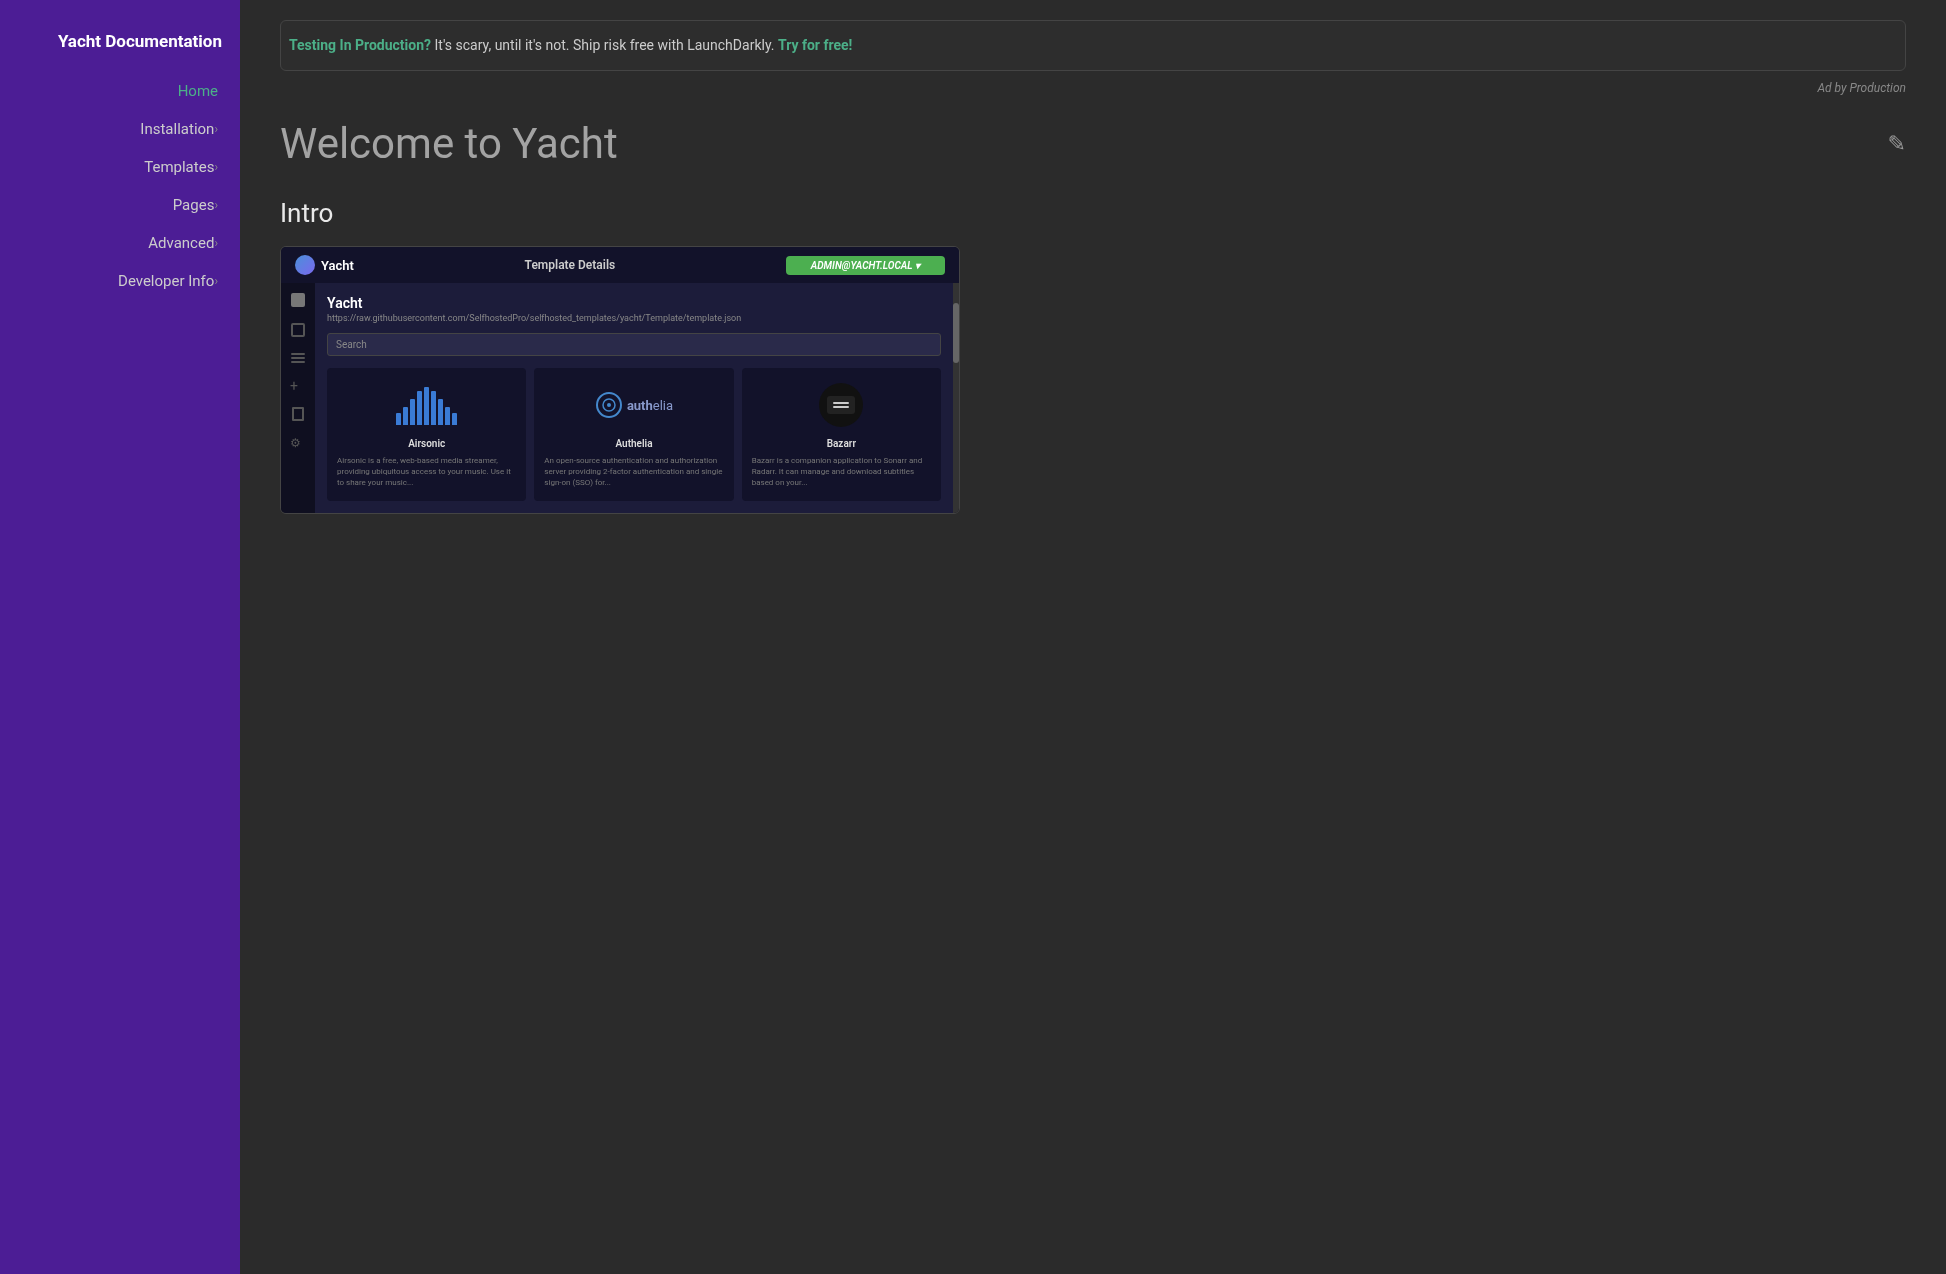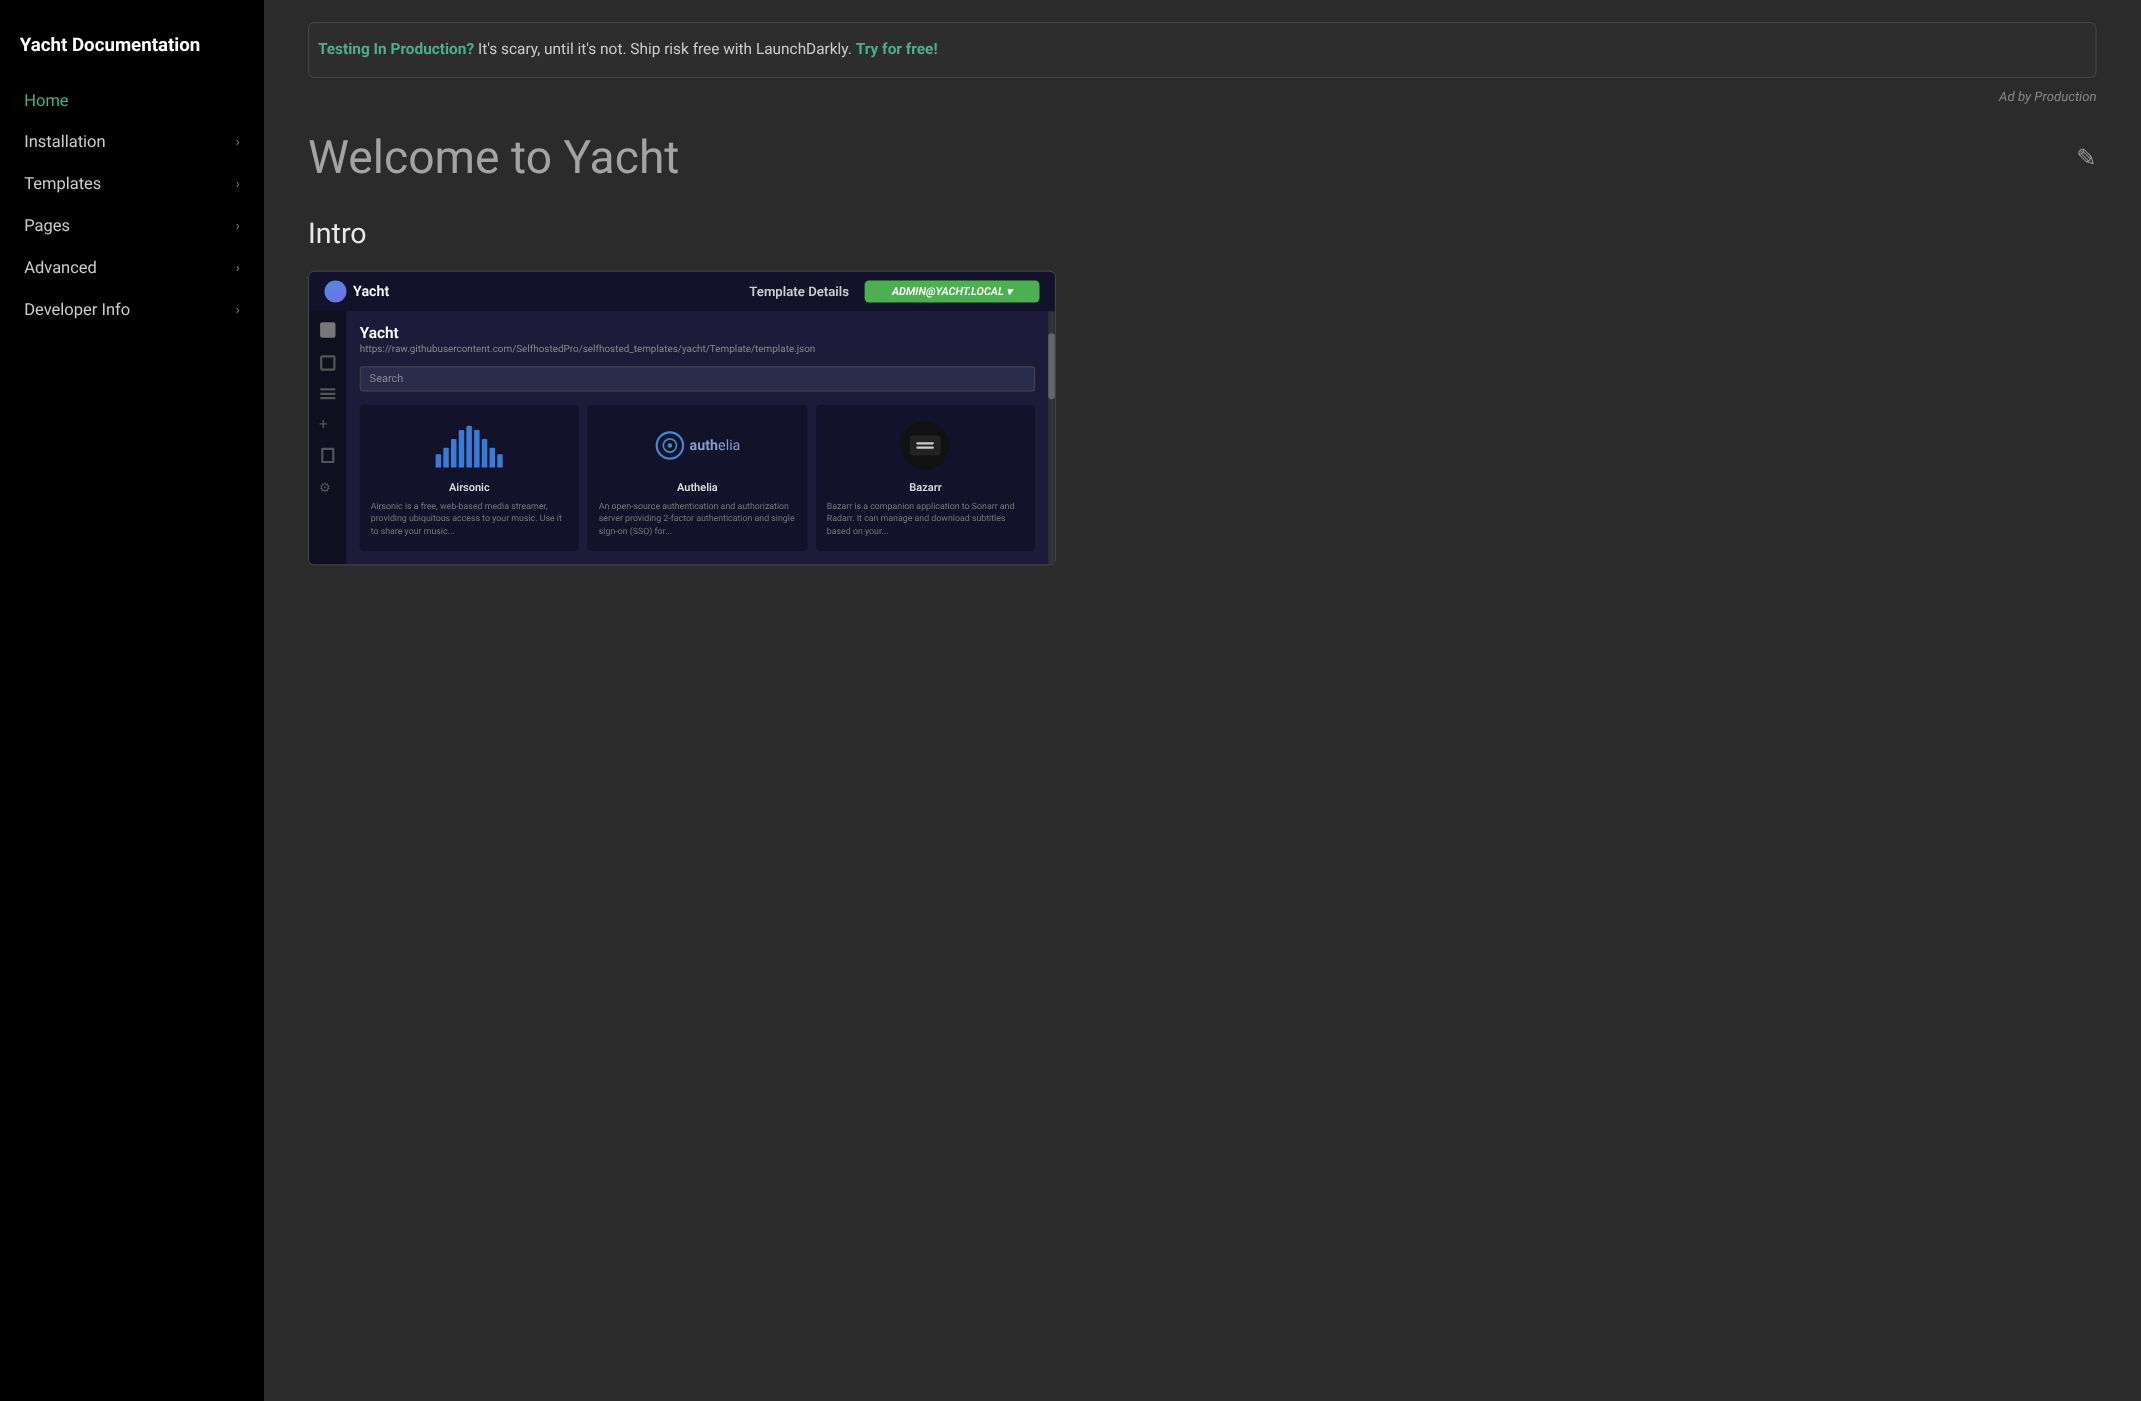--- a/index.html
+++ b/index.html
@@ -8,24 +8,25 @@
       color: #e0e0e0;
       font-family: -apple-system, BlinkMacSystemFont, 'Segoe UI', Roboto, sans-serif;
       display: flex;
       min-height: 100vh;
     }
 
     
     .sidebar {
       width: 240px;
       min-width: 240px;
-      background: #000000;
+      background: #4c1d95;
       padding: 20px 0;
       display: flex;
       flex-direction: column;
+      align-items: flex-end;
     }
     .sidebar-title {
       color: #ffffff;
       font-size: 17px;
       font-weight: 700;
       padding: 10px 18px 20px 18px;
       line-height: 1.3;
     }
     .nav-item {
       display: flex;
@@ -140,21 +141,21 @@
       font-weight: 600;
     }
     .yacht-logo-icon {
       width: 20px;
       height: 20px;
       background: linear-gradient(135deg, #4a90d9, #7b68ee);
       border-radius: 50%;
     }
     .yacht-nav-center {
       flex: 1;
-      text-align: right;
+      text-align: center;
       color: #ccc;
       font-size: 12px;
       font-weight: 600;
     }
     .yacht-user-btn {
       background: #4caf50;
       color: white;
       padding: 4px 25px;
       border-radius: 4px;
       font-size: 10px;

